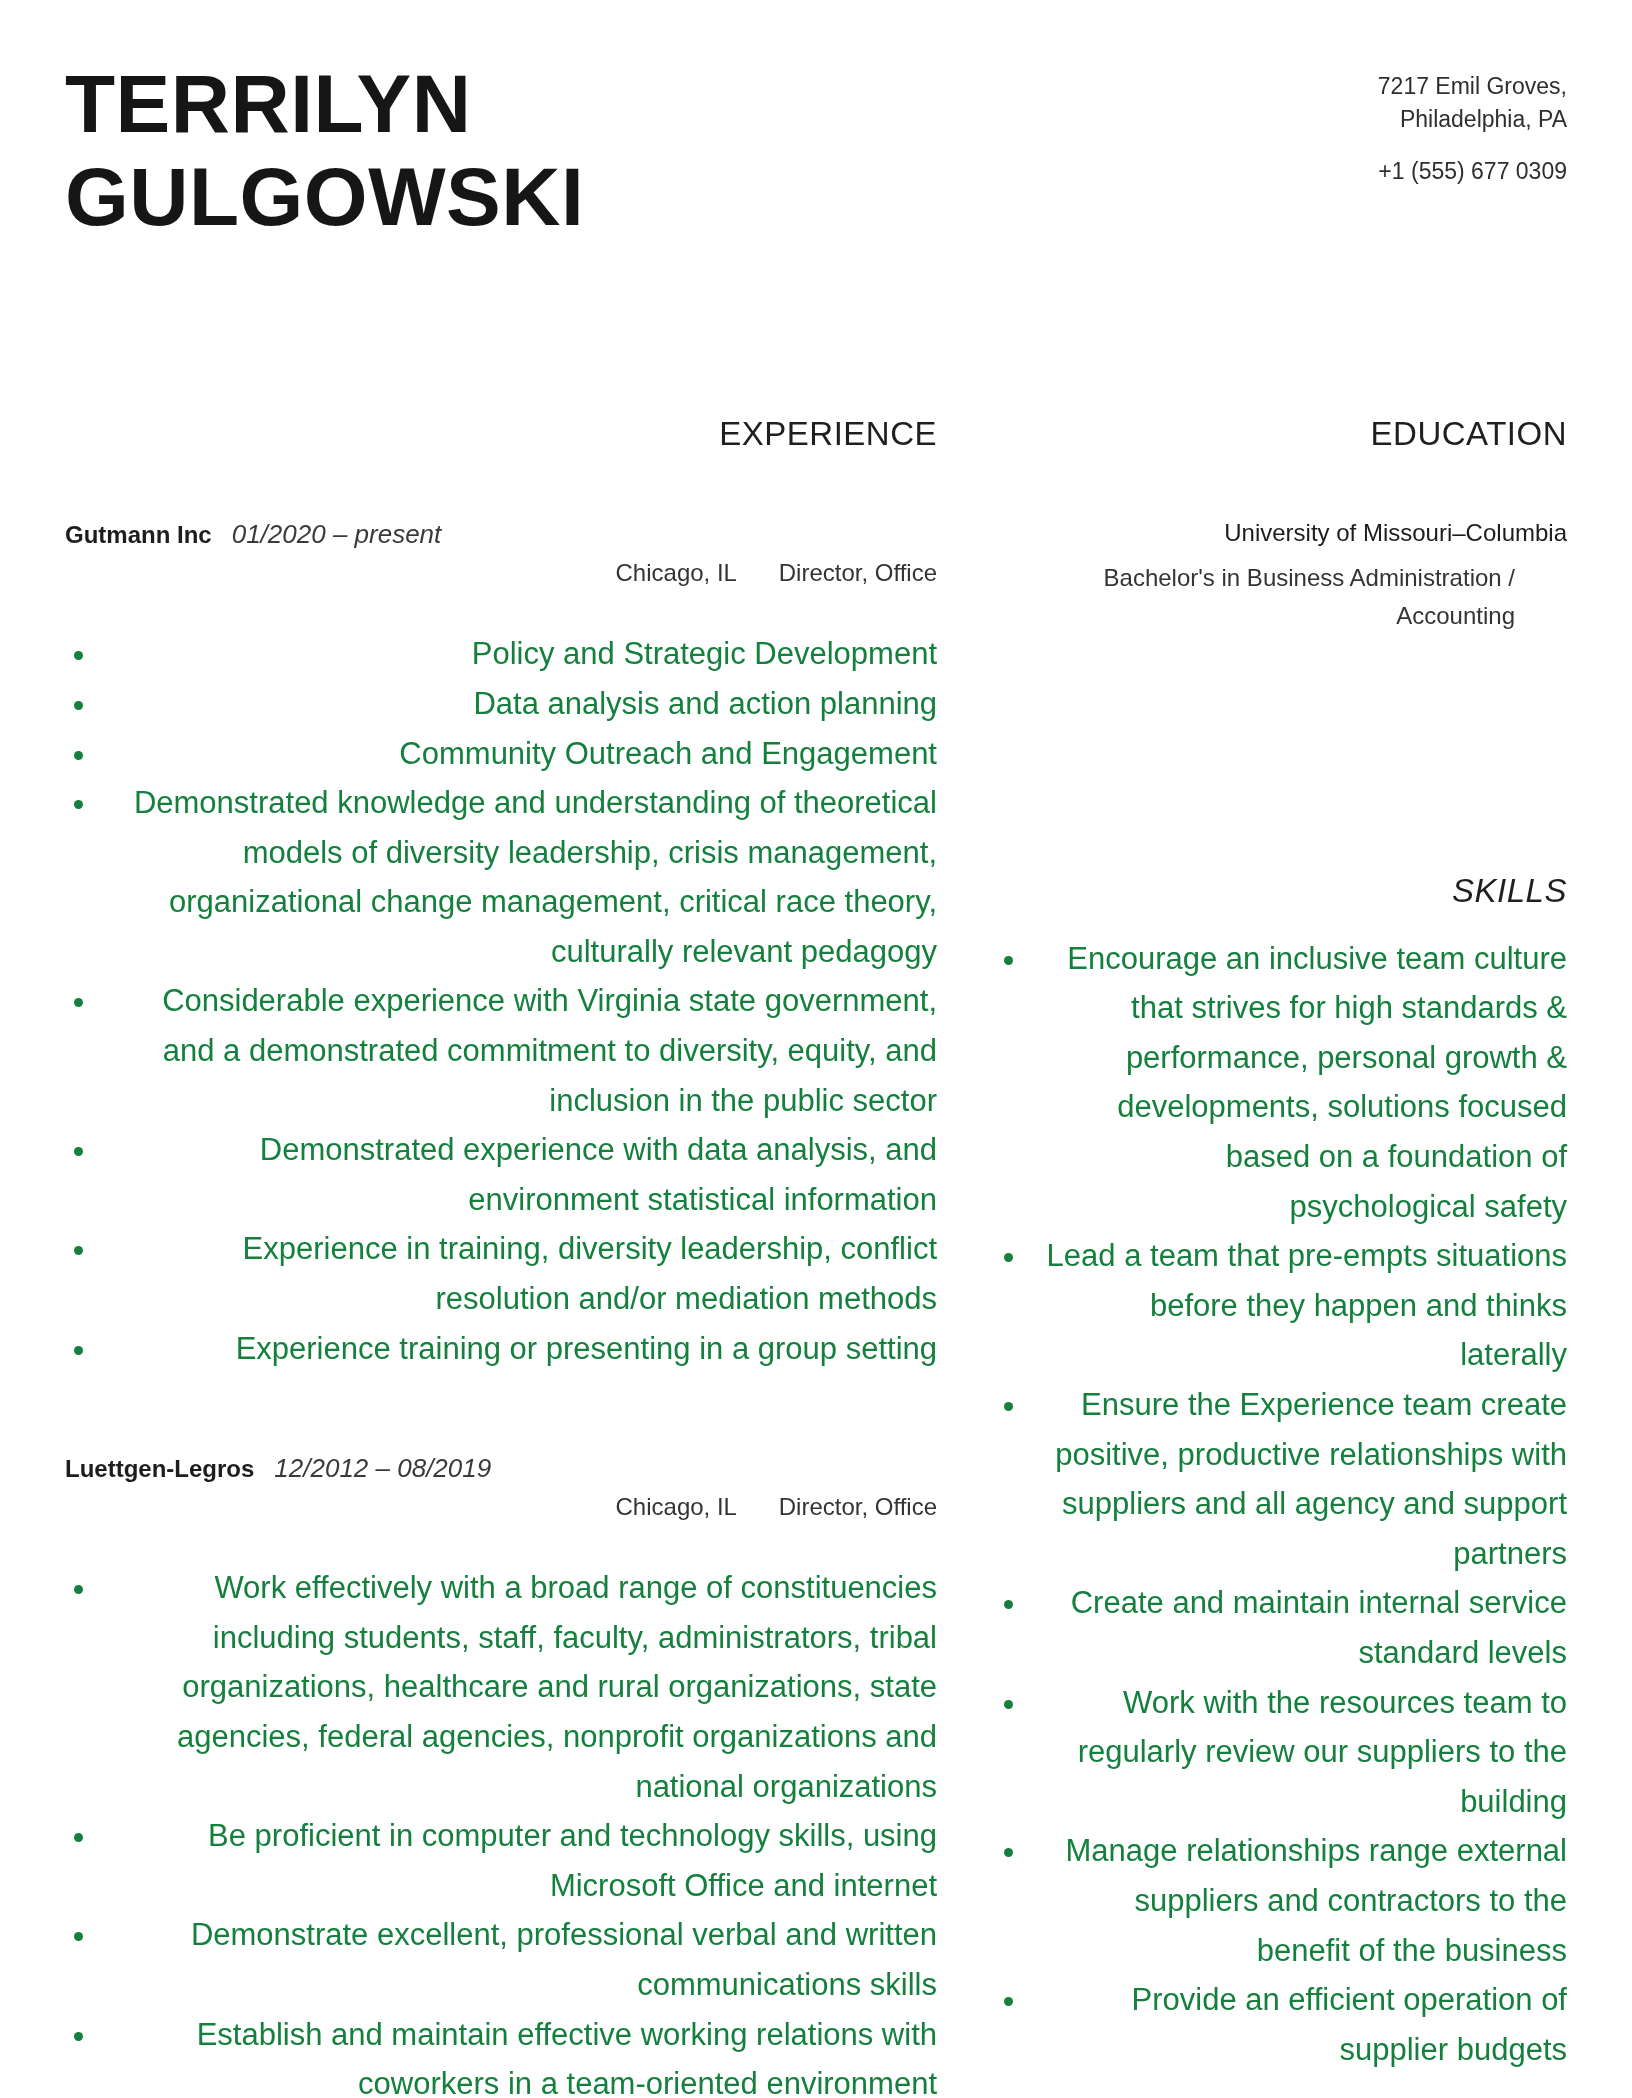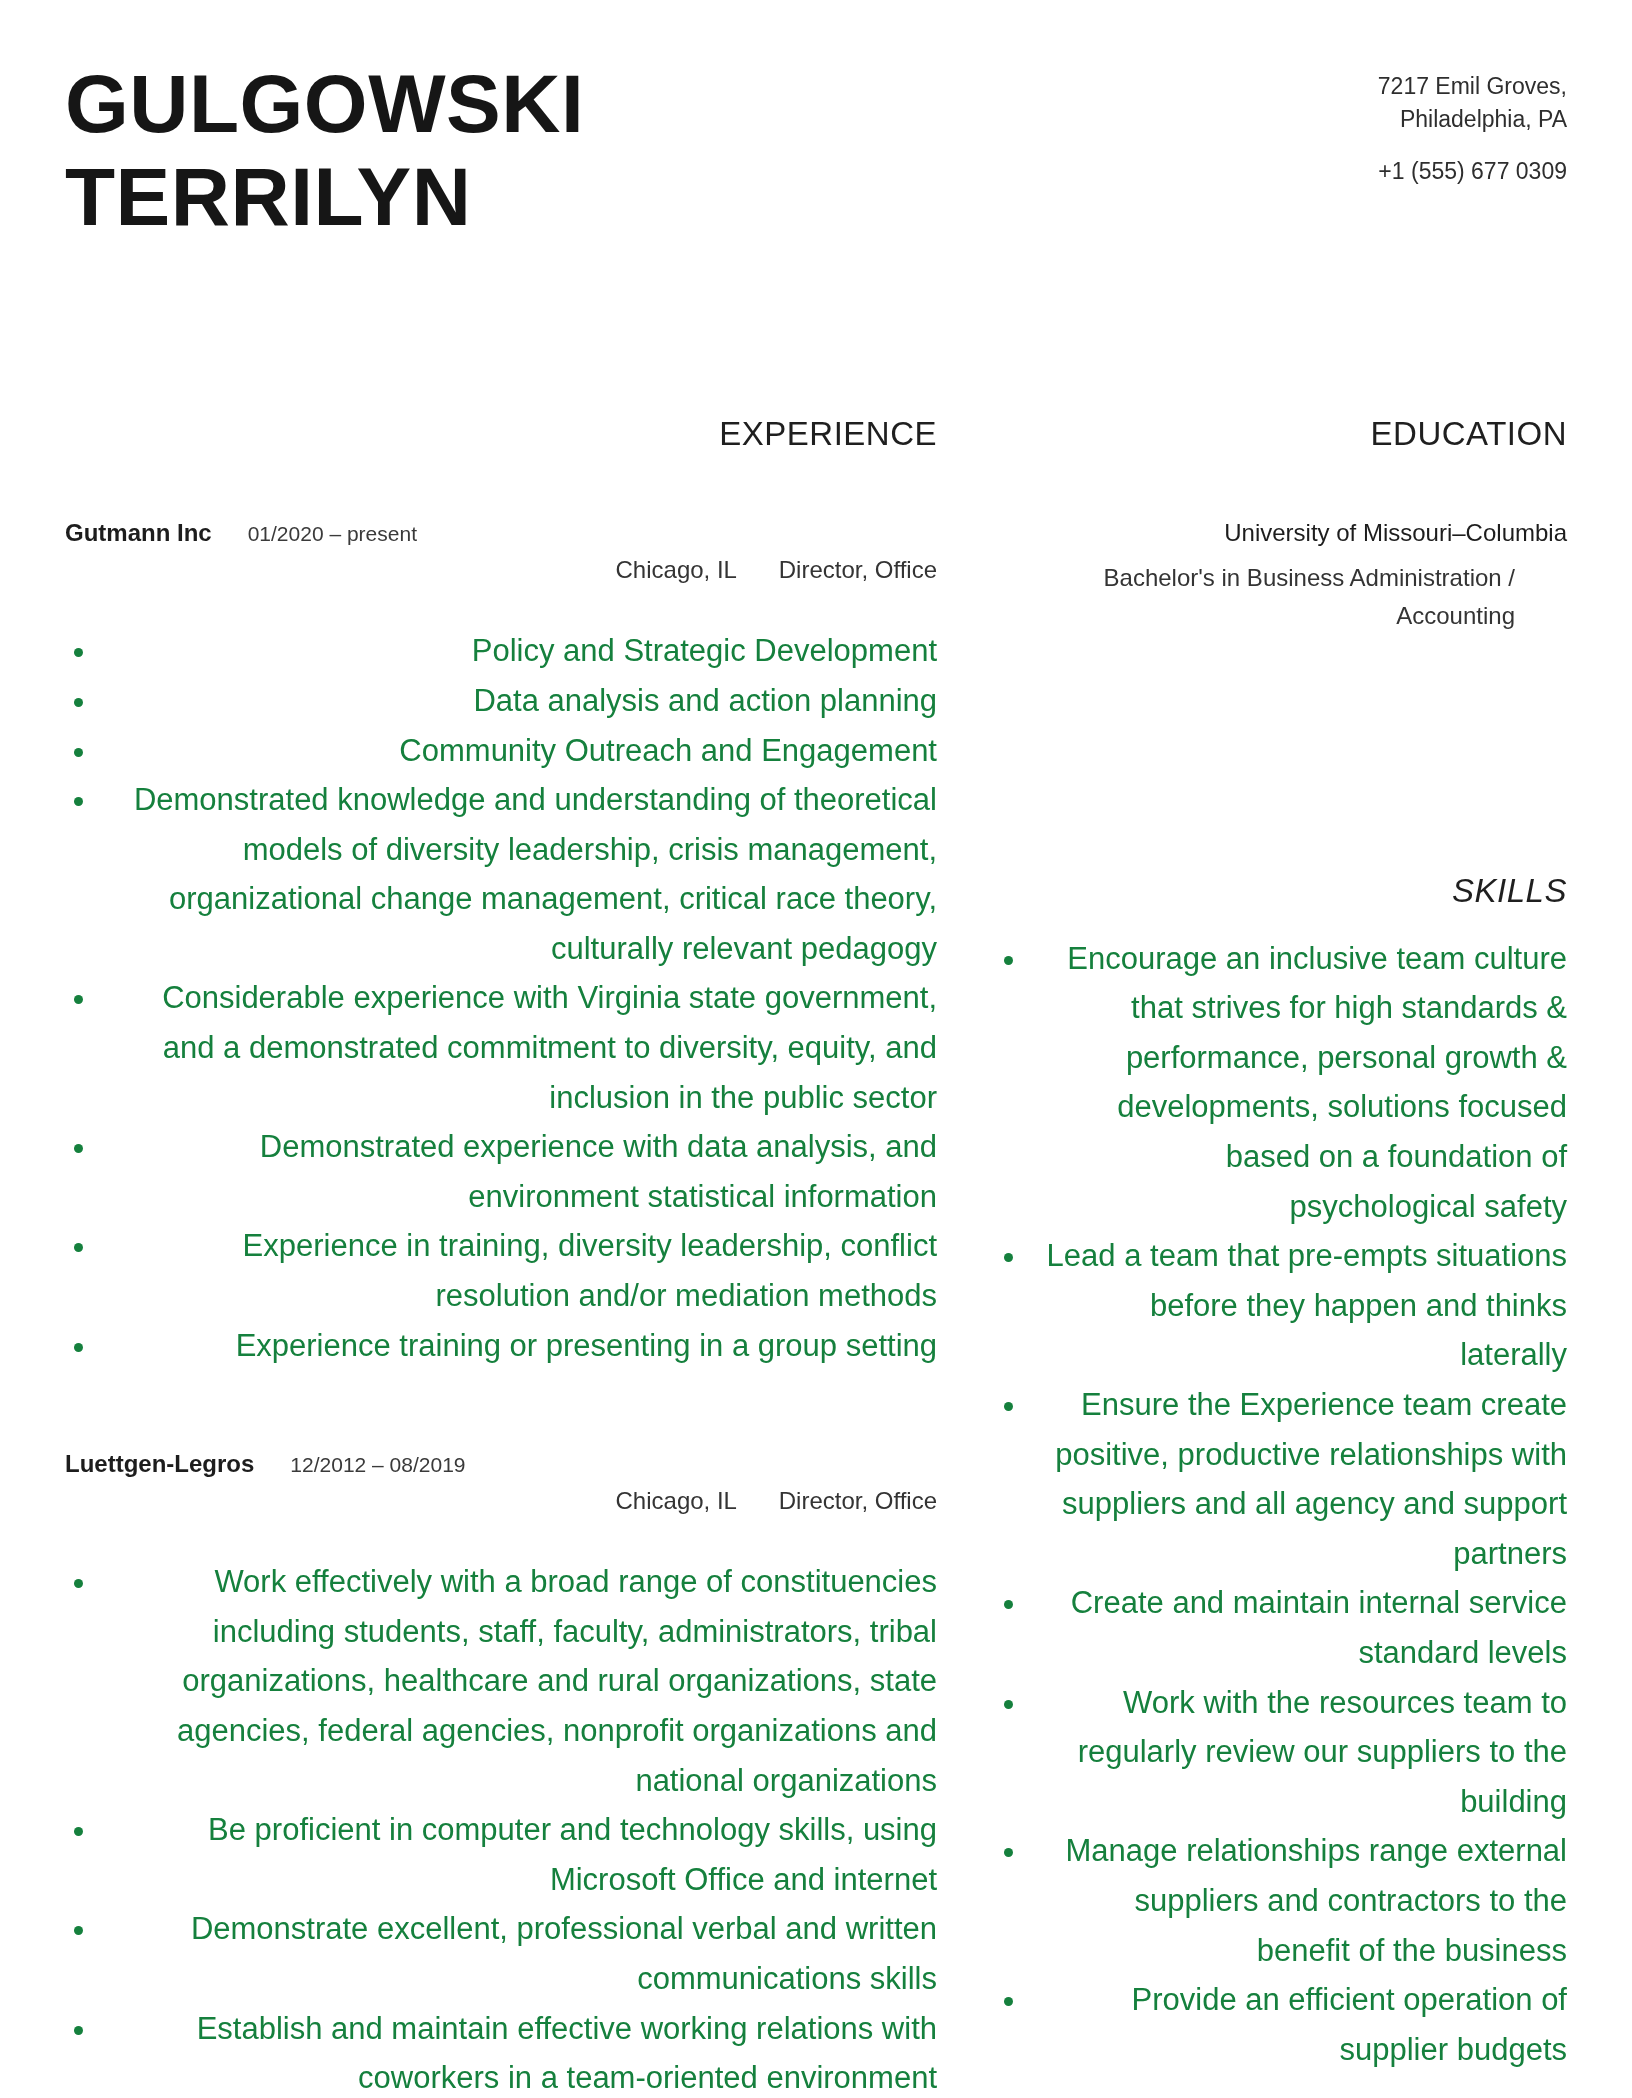--- a/index.html
+++ b/index.html
@@ -38,21 +38,21 @@
   h2.section-title {
     margin: 0 0 66px 0;
     font-size: 33px;
     font-weight: 400;
     letter-spacing: 0.5px;
     color: #1f1f1f;
   }
   
   .job-head { display: flex; align-items: baseline; }
   .company { font-weight: 700; font-size: 24px; color: #1d1d1d; }
-  .dates { font-size: 21px; color: #3a3a3a; margin-left: 36px; }
+  .dates { font-style: italic; font-size: 26px; color: #3a3a3a; margin-left: 20px; }
   .job-sub { margin-top: 9px; font-size: 24px; color: #343434; }
   .job-sub .role { margin-left: 36px; }
   ul.bullets {
     margin: 42px 0 0 0;
     padding-left: 34px;
     list-style-type: disc;
   }
   ul.bullets li {
     font-size: 31px;
     line-height: 1.6;
@@ -68,22 +68,22 @@
   .skills h2.section-title { margin-bottom: 24px; font-style: italic; }
   .skills ul.bullets { margin-top: 0; }
 </style>
 </head>
 <body>
 
 <div class="page">
 
   <header class="top">
     <h1 class="name">
+      <span class="name-line">TERRILYN</span>
       <span class="name-line">GULGOWSKI</span>
-      <span class="name-line">TERRILYN</span>
     </h1>
     <div class="contact">
       <div>7217 Emil Groves,</div>
       <div>Philadelphia, PA</div>
       <div class="phone">+1 (555) 677 0309</div>
     </div>
   </header>
 
   <main class="columns">
 

